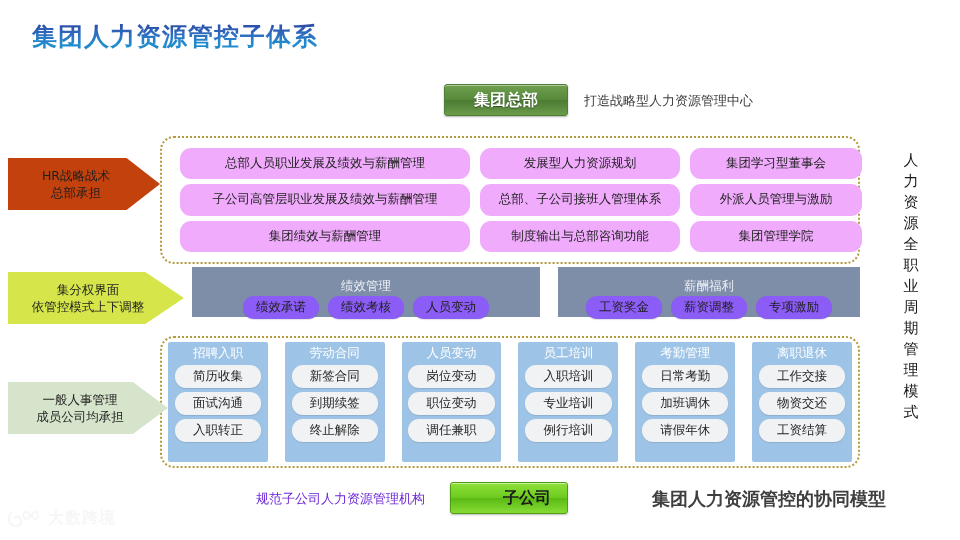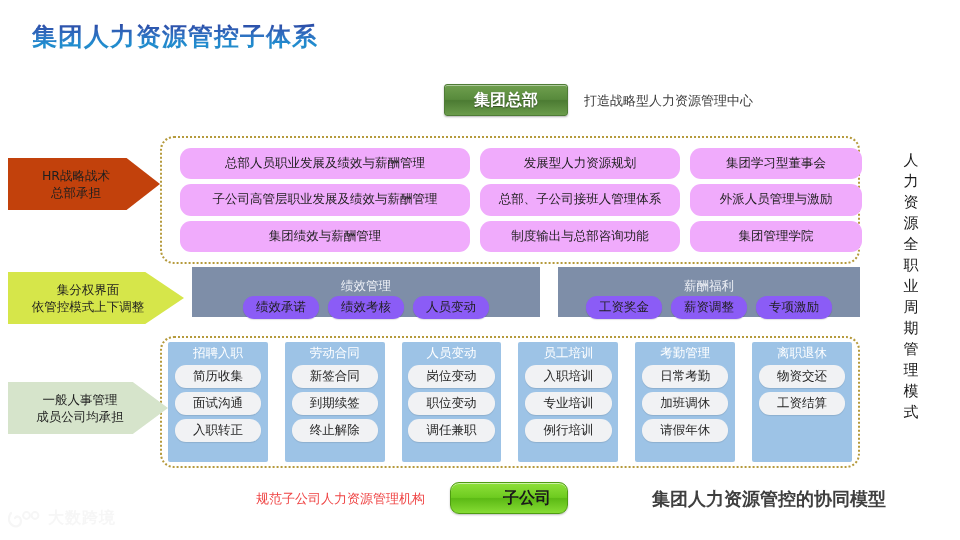--- a/index.html
+++ b/index.html
@@ -110,25 +110,25 @@
 
   
   .vtext {
     position: absolute; left: 898px; top: 150px; width: 26px;
     font-size: 15px; color: #1a1a1a; line-height: 21px; text-align: center;
   }
 
   
   .sub-caption {
     position: absolute; left: 256px; top: 490px;
-    font-size: 13px; color: #ef4444;
+    font-size: 13px; color: #6d28d9;
   }
   .sub-btn {
     position: absolute; left: 450px; top: 482px; width: 118px; height: 32px;
-    border-radius: 9px;
+    border-radius: 3px;
     background: linear-gradient(180deg,#8ee03a 0%, #6ecb20 48%, #5cba15 52%, #86dc34 100%);
     border: 1px solid #4f9c12;
     box-shadow: inset 0 1px 0 rgba(255,255,255,.55), 0 1px 2px rgba(0,0,0,.25);
     display: flex; align-items: center; justify-content: center;
     color: #1a1a1a; font-size: 16px; font-weight: bold; padding-left: 36px;
   }
   .bottom-title {
     position: absolute; left: 652px; top: 487px;
     font-size: 18px; font-weight: bold; color: #3f3f3f;
   }
@@ -216,20 +216,21 @@
 
     <div class="bcol">
       <div class="bcol-title">考勤管理</div>
       <div class="bchip">日常考勤</div>
       <div class="bchip">加班调休</div>
       <div class="bchip">请假年休</div>
     </div>
 
     <div class="bcol">
       <div class="bcol-title">离职退休</div>
+      <div class="bchip">工作交接</div>
       <div class="bchip">物资交还</div>
       <div class="bchip">工资结算</div>
     </div>
   </div>
 
   <div class="arrow" id="arrow1">
     <span>HR战略战术</span>
     <span>总部承担</span>
   </div>
   <div class="arrow" id="arrow2">

